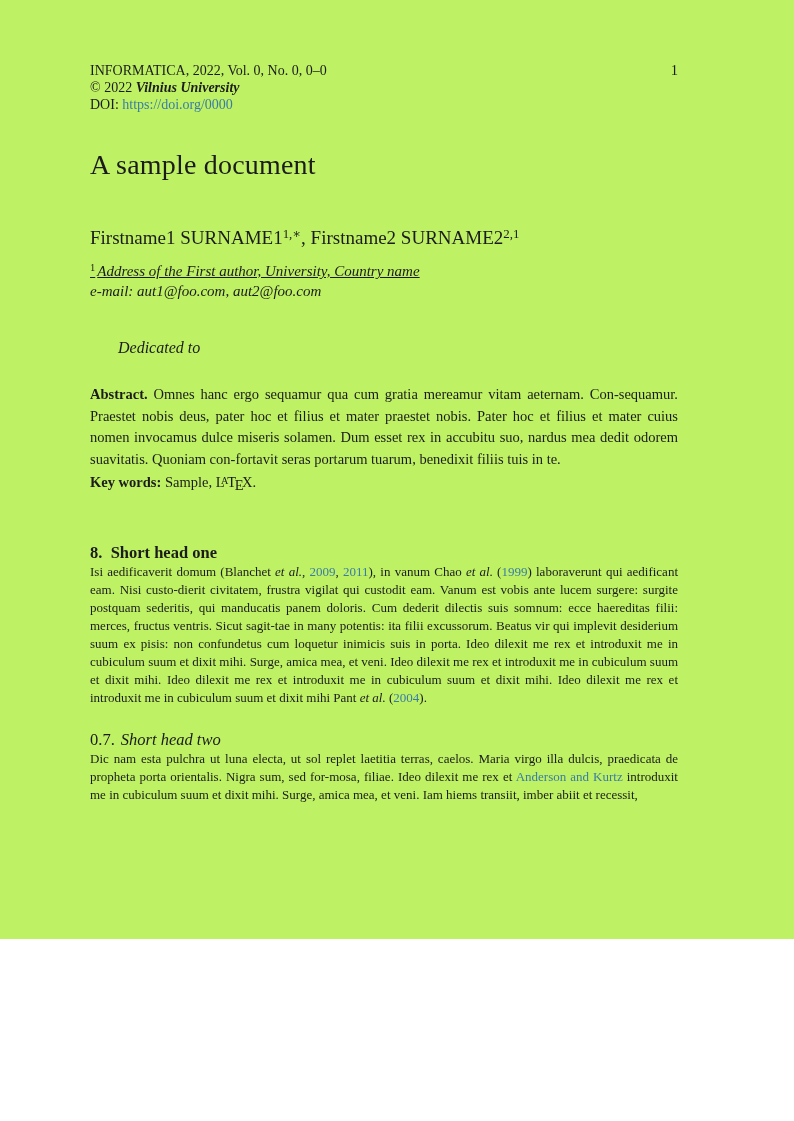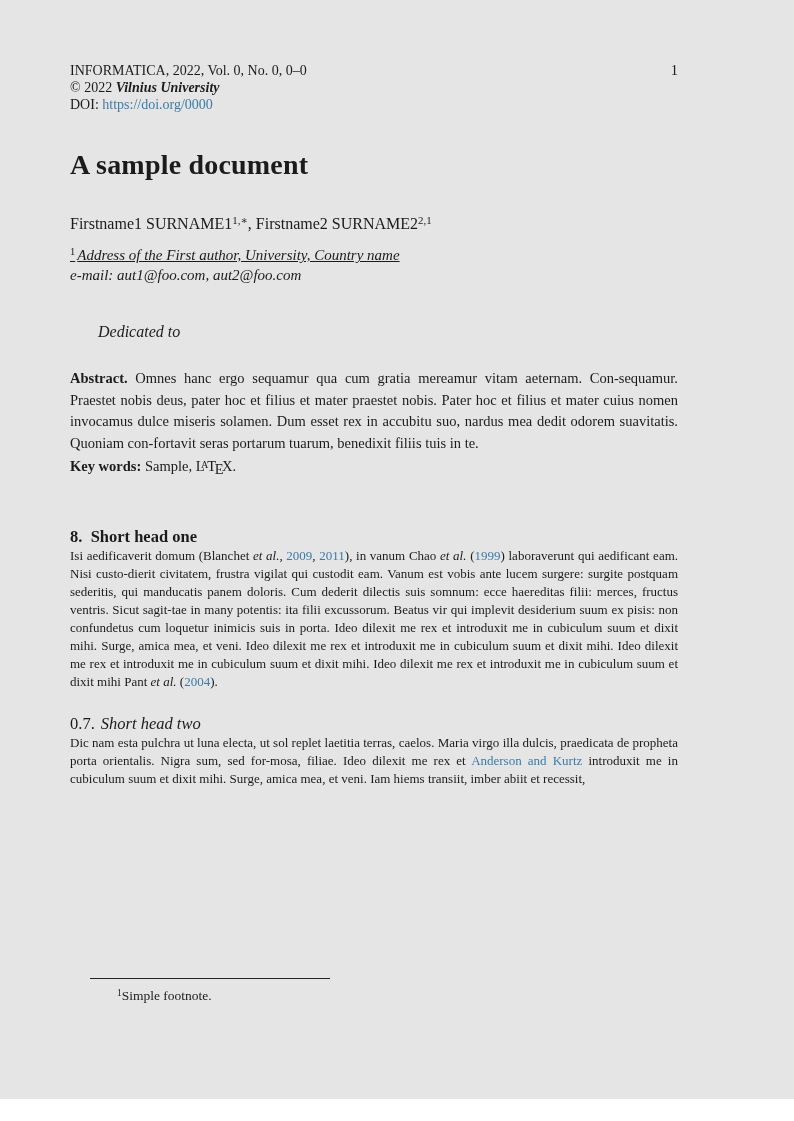--- a/index.html
+++ b/index.html
@@ -1,32 +1,32 @@
 <!DOCTYPE html>
 <html><head>
 <meta charset="utf-8">
 <style>
   html, body { margin: 0; padding: 0; background: #ffffff; }
   .page {
     position: relative;
-    width: 794px; height: 1099px;
+    width: 794px; height: 939px;
     box-sizing: border-box;
-    padding: 62px 116px 0 70px;
-    background: #e5e5e5;
+    padding: 62px 116px 0 90px;
+    background: #bef264;
     font-family: "Liberation Serif", "DejaVu Serif", serif;
     color: #1b1b1b;
     overflow: hidden;
   }
   .header-row { display: flex; justify-content: space-between; font-size: 14px; line-height: 17px; }
   .header-left { }
   .page-number { font-size: 14.5px; }
   .link { color: #3a7ca6; text-decoration: none; cursor: pointer; }
   .italic { font-style: italic; font-weight: bold; }
-  .doc-title { font-size: 28px; font-weight: 700; margin-top: 36px; letter-spacing: 0.2px; }
-  .authors { font-size: 16px; margin-top: 33px; }
+  .doc-title { font-size: 28px; font-weight: 400; margin-top: 36px; letter-spacing: 0.2px; }
+  .authors { font-size: 19px; margin-top: 45px; }
   .affil-block { margin-top: 9px; font-size: 15px; line-height: 19.5px; }
   .affil-line { font-style: italic; text-decoration: underline; }
   .affil-marker { font-style: normal; font-size: 70%; vertical-align: 0.45em; margin-right: 2px; }
   .email-line { font-style: italic; }
   .dedication { margin-top: 38px; padding-left: 28px; font-style: italic; font-size: 16px; }
   .abstract { margin-top: 27px; font-size: 14.5px; line-height: 21.5px; text-align: justify; }
   .abstract-label, .keywords-label { font-weight: bold; }
   .keywords-line { display: block; }
   .section-heading { margin-top: 46px; font-size: 16.5px; font-weight: bold; }
   .subsection-heading { margin-top: 23px; font-size: 16.5px; font-weight: 400; }

